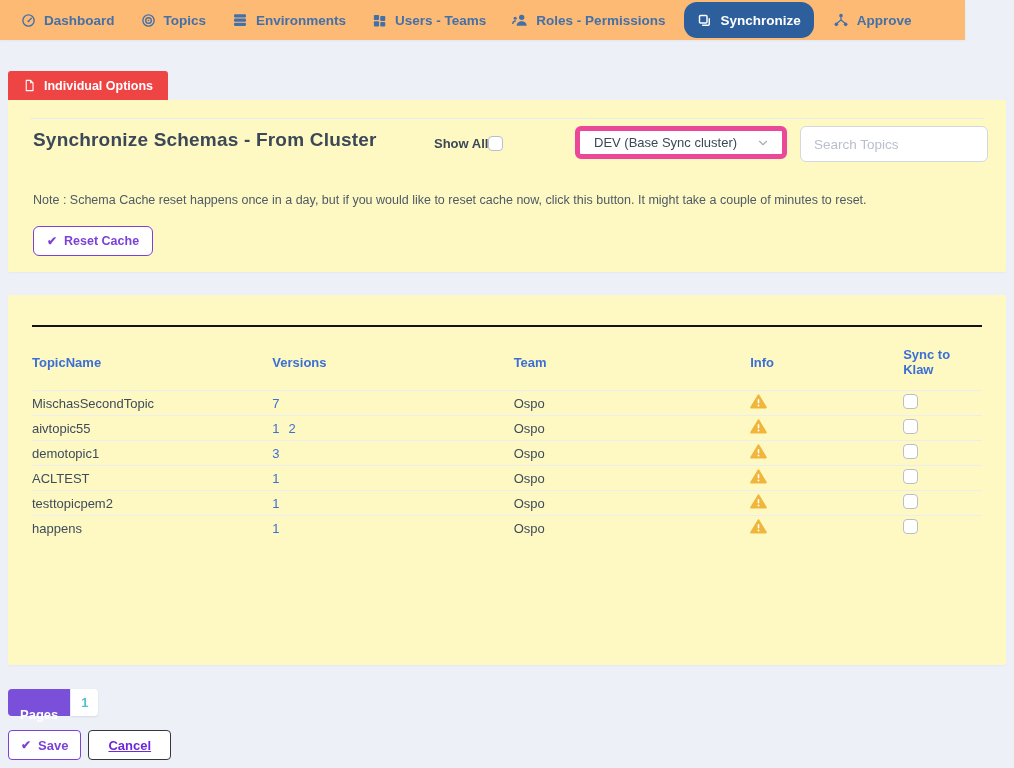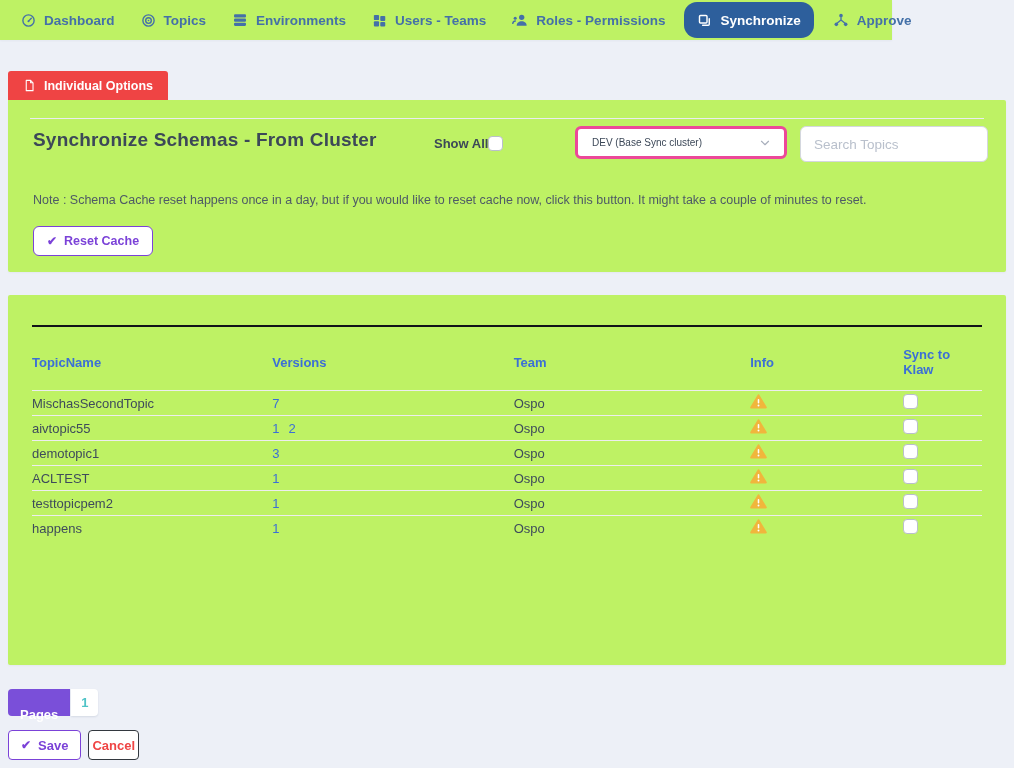--- a/index.html
+++ b/index.html
@@ -8,22 +8,22 @@
     font-family:"Liberation Sans", sans-serif;
     background:#edf0f7;
     position:relative;
     overflow:hidden;
     color:#3e4b5b;
   }
   svg { display:block; }
 
   
   .navbar {
-    position:absolute; top:0; left:0; width:892px; height:40px;
-    background:#bef264; display:flex; align-items:center;
+    position:absolute; top:0; left:0; width:965px; height:40px;
+    background:#fdba74; display:flex; align-items:center;
     padding-left:8px; box-shadow:0 1px 2px rgba(40,60,100,.05);
     z-index:5;
   }
   .nav-item {
     display:flex; align-items:center; gap:8px;
     color:#4470a8; font-size:13.5px; font-weight:600;
     padding:0 13px; height:40px; cursor:pointer; text-decoration:none;
     white-space:nowrap;
   }
   .nav-item .nav-icon { display:flex; align-items:center; }
@@ -35,21 +35,21 @@
   
   .sub-tab {
     position:absolute; left:8px; top:71px; height:29px;
     background:#ef4444; color:#fff; font-size:12.5px; font-weight:600;
     display:flex; align-items:center; gap:8px; padding:0 15px;
     border-radius:3px 3px 0 0; cursor:pointer;
   }
 
   
   .panel {
-    position:absolute; left:8px; width:998px; background:#bef264;
+    position:absolute; left:8px; width:998px; background:#fef9c3;
     border-radius:0 2px 2px 2px; box-shadow:0 1px 2px rgba(40,60,100,.04);
   }
   .panel-head { top:100px; height:172px; }
   .panel-table { top:295px; height:370px; border-radius:2px; }
 
   .panel-top-divider {
     position:absolute; left:22px; right:22px; top:18px;
     border-top:1px solid #e9ecf1;
   }
   .page-title {
@@ -60,23 +60,23 @@
     position:absolute; left:426px; top:36px;
     display:flex; 
   }
   .show-all-label { font-size:13px; font-weight:600; color:#3c4858; }
   .checkbox {
     width:15px; height:15px; border:1px solid #b9bfca; border-radius:4px;
     background:#fff; display:inline-block; cursor:pointer;
   }
   .cluster-select {
     position:absolute; left:567px; top:26px; width:212px; height:33px;
-    border:3px solid #ec4899; border-radius:6px; background:#fff;
+    border:5px solid #ec4899; border-radius:6px; background:#fff;
     display:flex; align-items:center; justify-content:space-between;
-    padding:0 12px 0 14px; font-size:10px; color:#3c4858; cursor:pointer;
+    padding:0 12px 0 14px; font-size:13px; color:#3c4858; cursor:pointer;
   }
   .search-input {
     position:absolute; left:792px; top:26px; width:188px; height:36px;
     border:1px solid #d4d7de; border-radius:6px; background:#fff;
     padding:0 13px; font-size:13.5px; color:#3c4858;
     font-family:"Liberation Sans", sans-serif; outline:none;
   }
   .search-input::placeholder { color:#b9c0cc; }
   .note-text {
     position:absolute; left:25px; top:93px;
@@ -131,22 +131,22 @@
 
   
   .actions-wrap {
     position:absolute; left:8px; top:730px; display:flex; gap:7px;
   }
   .save-btn {
     height:30px; padding:0 12px; border:1px solid #7b42d8; color:#7b42d8;
     border-radius:4px; font-size:13px;
   }
   .cancel-btn {
-    height:30px; padding:0 3px; border:1px solid #33383f; color:#ef4444;
-    border-radius:4px; font-size:13px;
+    height:30px; padding:0 19px; border:1px solid #33383f; color:#6d28d9;
+    border-radius:4px; font-size:13px;text-decoration:underline;
   }
 </style>
 </head>
 <body>
 
 <nav class="navbar">
     <a class="nav-item">
       <span class="nav-icon">
         <svg viewBox="0 0 24 24" width="15" height="15">
           <circle cx="12" cy="12" r="9" fill="none" stroke="currentColor" stroke-width="2.2"></circle>

